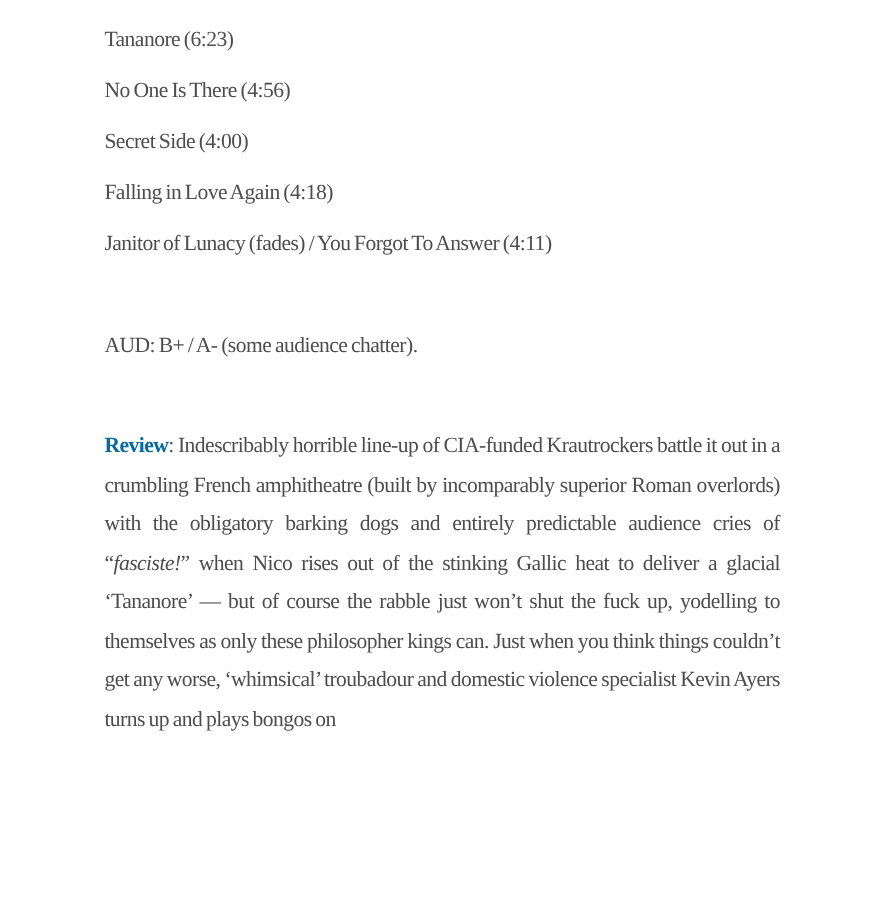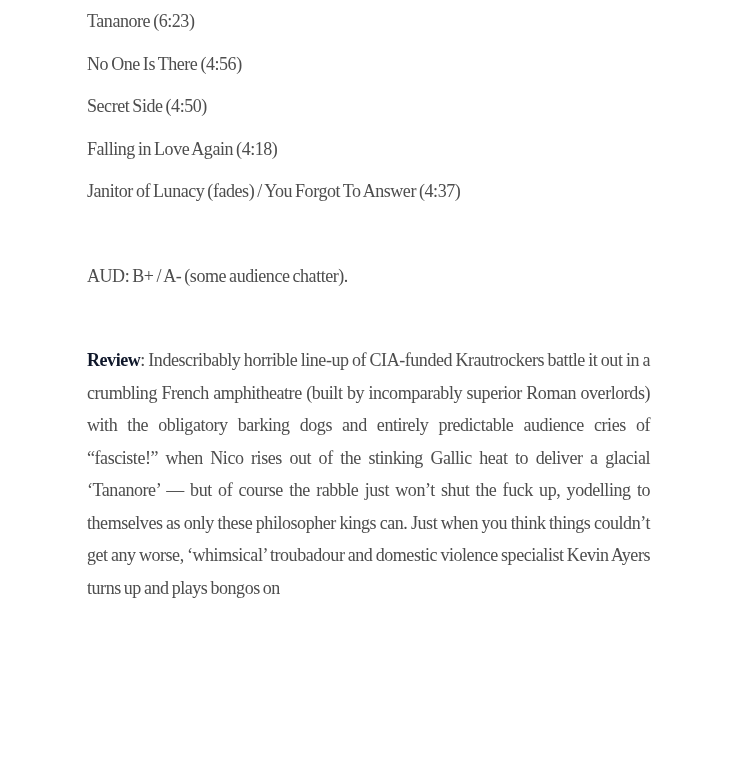--- a/index.html
+++ b/index.html
@@ -12,57 +12,58 @@
     position: relative;
     width: 736px;
     height: 763px;
     background: #ffffff;
     overflow: hidden;
     font-family: "Liberation Serif", "DejaVu Serif", serif;
   }
   .content {
     width: 563px;
     margin-left: 87px;
-    padding-top: 5px;
+    padding-top: 16px;
     color: #4d4d4d;
     font-size: 18px;
     line-height: 32.5px;
     letter-spacing: -0.45px;
     word-spacing: -1px;
   }
   .content p {
     margin: 0 0 10px 0;
   }
   .track-paragraph {
     text-align: left;
   }
   .justified {
     text-align: justify;
   }
   .section-spacer {
     height: 42px;
   }
   .review-label {
     font-weight: bold;
-    color: #0f172a;
+    color: #0369a1;
   }
   .italic-seg {
+    font-style: italic;
   }
 </style>
 </head>
 <body>
 
 <div class="screen">
   <div class="content">
 
     <p class="track-paragraph">Tananore (6:23)</p>
     <p class="track-paragraph">No One Is There (4:56)</p>
-    <p class="track-paragraph">Secret Side (4:50)</p>
+    <p class="track-paragraph">Secret Side (4:00)</p>
     <p class="track-paragraph">Falling in Love Again (4:18)</p>
-    <p class="track-paragraph">Janitor of Lunacy (fades) / You Forgot To Answer (4:37)</p>
+    <p class="track-paragraph">Janitor of Lunacy (fades) / You Forgot To Answer (4:11)</p>
 
     <div class="section-spacer"></div>
 
     <p class="track-paragraph">AUD: B+ / A- (some audience chatter).</p>
 
 
     <div class="section-spacer"></div>
 
     <p class="justified"><span class="review-label">Review</span><span>: Indescribably horrible line-up of CIA-funded Krautrockers battle it out in a crumbling French amphitheatre (built by incomparably superior Roman overlords) with the obligatory barking dogs and entirely predictable audience cries of “</span><span class="italic-seg">fasciste!</span><span>” when Nico rises out of the stinking Gallic heat to deliver a glacial ‘Tananore’ — but of course the rabble just won’t shut the fuck up, yodelling to themselves as only these philosopher kings can. Just when you think things couldn’t get any worse, ‘whimsical’ troubadour and domestic violence specialist Kevin Ayers turns up and plays bongos on</span></p>
 

